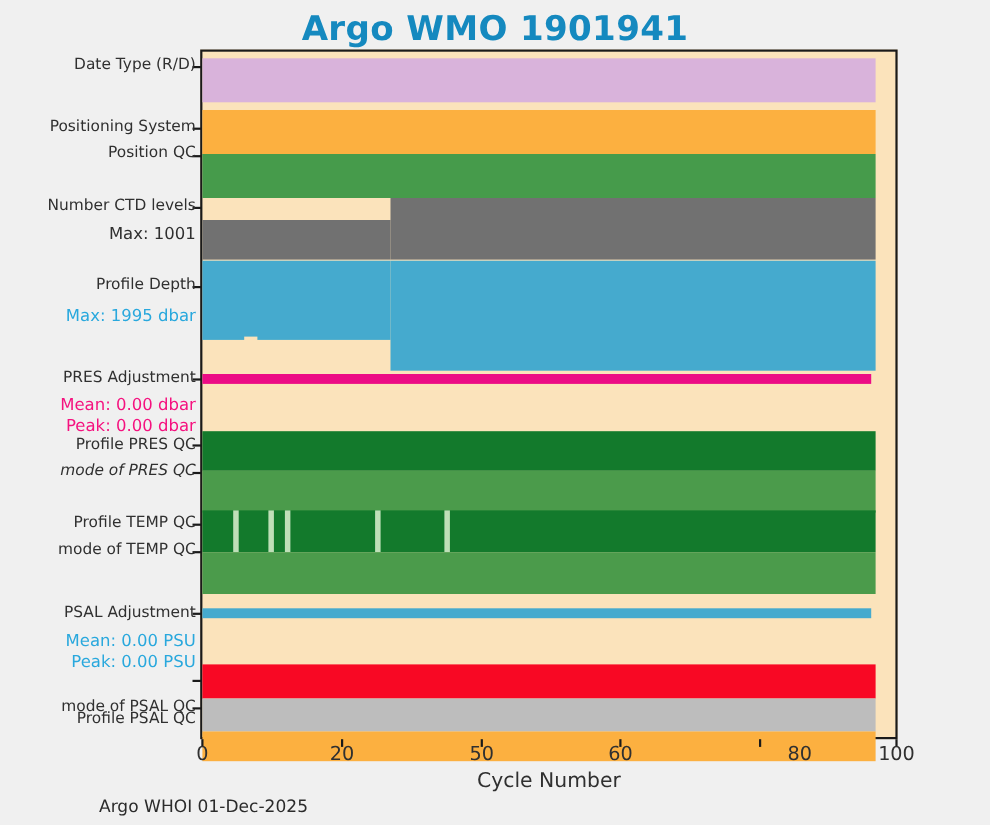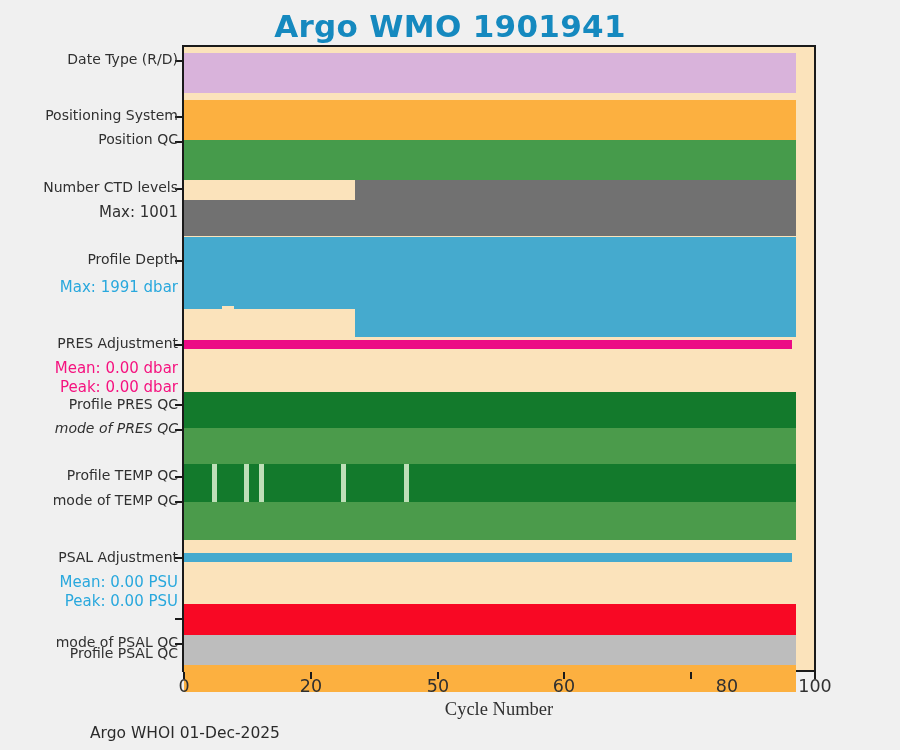--- a/index.html
+++ b/index.html
@@ -106,21 +106,20 @@
     color: #303030;
   }
   #xaxis-title {
     position: absolute;
     left: 182px;
     top: 699px;
     width: 634px;
     text-align: center;
     font-size: 18.5px;
     color: #303030;
-    font-family: Liberation Serif, serif;
   }
 
   
   #footer-credit {
     position: absolute;
     left: 90px;
     top: 724px;
     font-size: 15.5px;
     color: #2b2b2b;
   }
@@ -189,21 +188,21 @@
 
 <div class="ylabel" style="top:52px;">Date Type (R/D)</div>
 
 <div class="ylabel" style="top:108px;">Positioning System</div>
 <div class="ylabel" style="top:132px;">Position QC</div>
 
 <div class="ylabel" style="top:180px;">Number CTD levels</div>
 <div class="ylabel sub" style="top:205px;">Max: 1001</div>
 
 <div class="ylabel" style="top:252px;">Profile Depth</div>
-<div class="ylabel sub blue" style="top:280px;">Max: 1991 dbar</div>
+<div class="ylabel sub blue" style="top:280px;">Max: 1995 dbar</div>
 
 <div class="ylabel" style="top:336px;margin-left:44px;">PRES Adjustment</div>
 <div class="ylabel sub pink" style="top:361px;">Mean: 0.00 dbar</div>
 <div class="ylabel sub pink" style="top:380px;">Peak: 0.00 dbar</div>
 
 <div class="ylabel" style="top:397px;">Profile PRES QC</div>
 <div class="ylabel" style="top:421px;font-style:italic;">mode of PRES QC</div>
 
 <div class="ylabel" style="top:468px;">Profile TEMP QC</div>
 <div class="ylabel" style="top:493px;">mode of TEMP QC</div>

